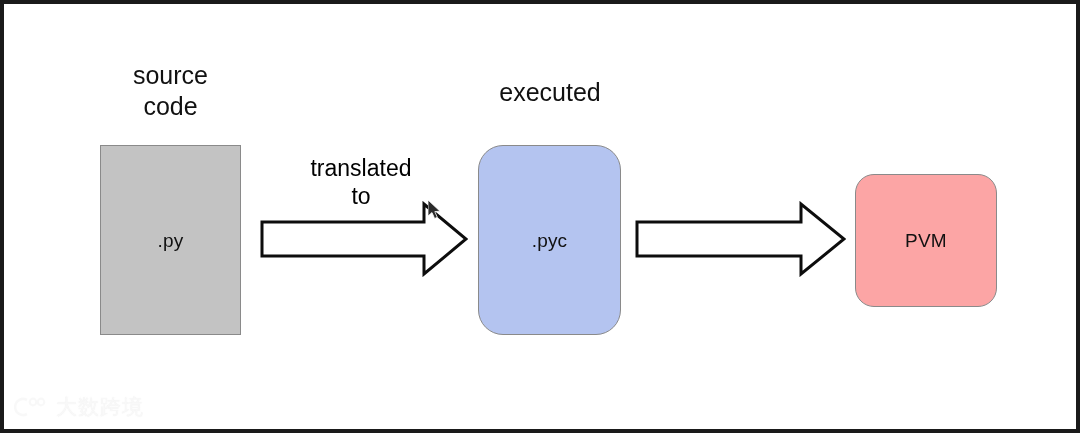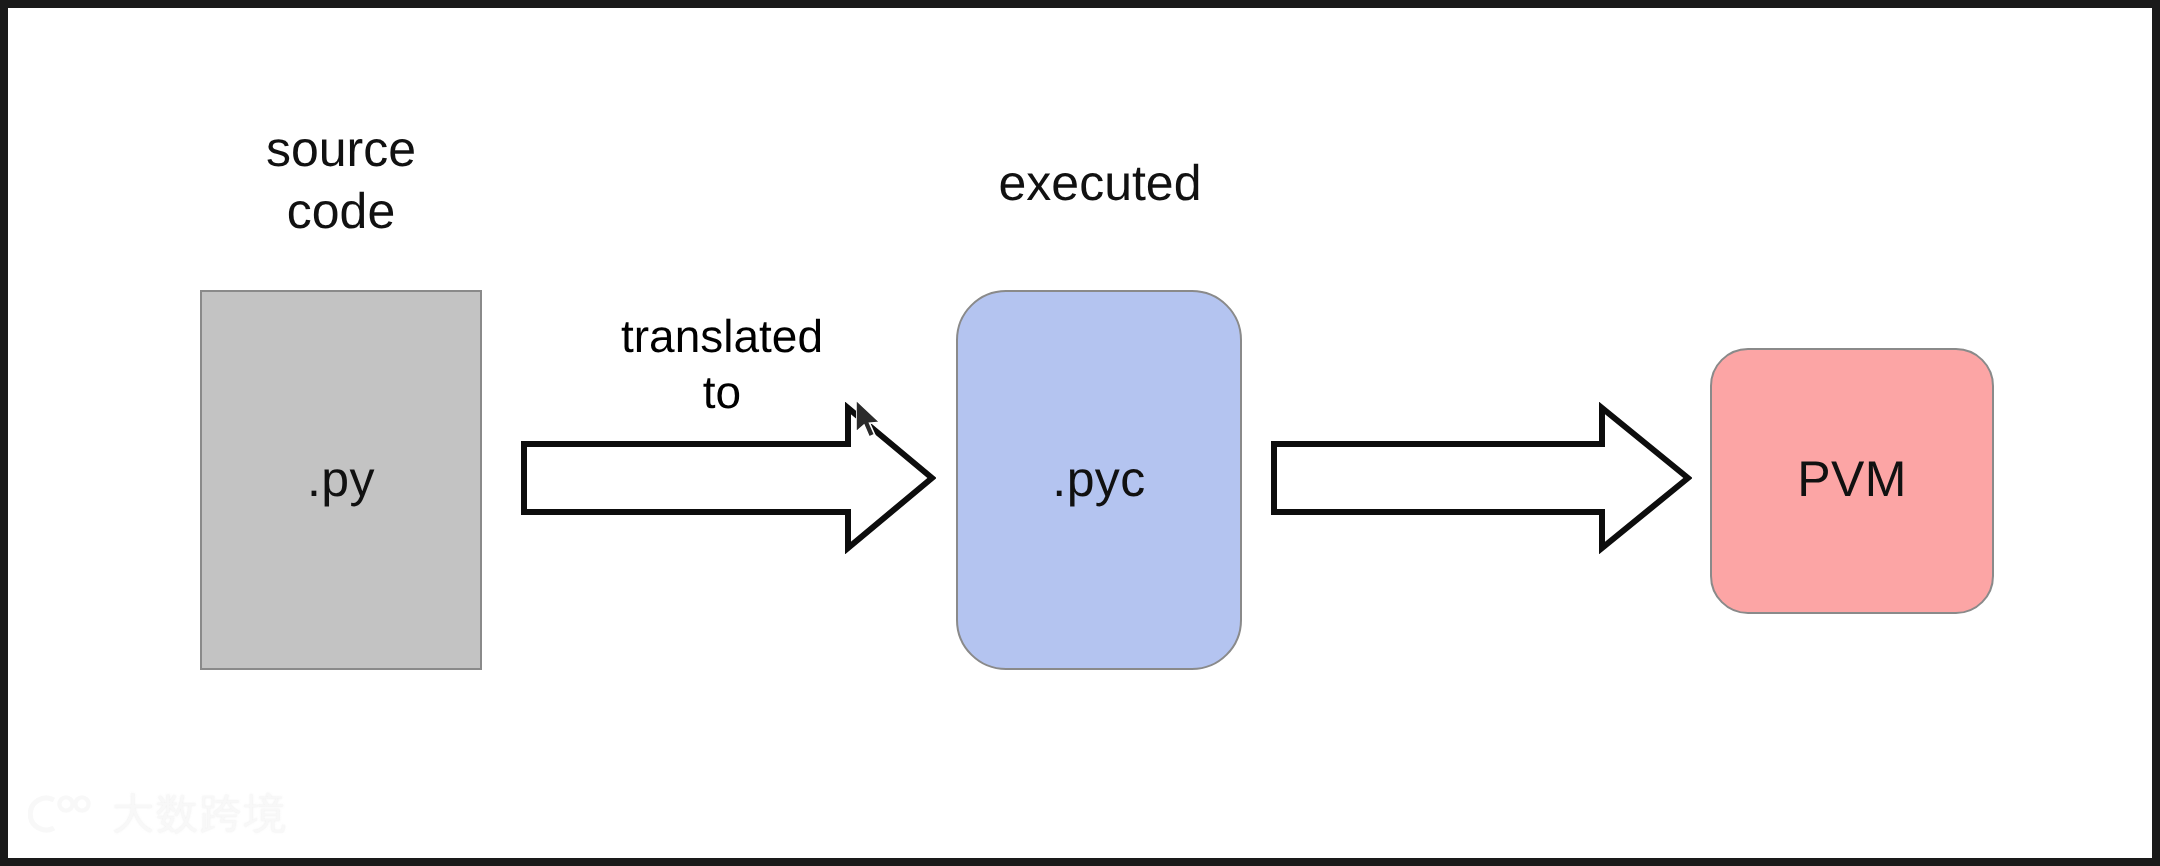--- a/index.html
+++ b/index.html
@@ -26,21 +26,21 @@
     display: flex;
     align-items: center;
     justify-content: center;
   }
 
   
   .box {
     border: 1px solid #8a8a8a;
   }
   .box-label {
-    font-size: 25px;
+    font-size: 19px;
     color: #111111;
     letter-spacing: 0.2px;
     line-height: 1;
   }
 
   #box-py {
     left: 96px;
     top: 141px;
     width: 141px;
     height: 190px;

